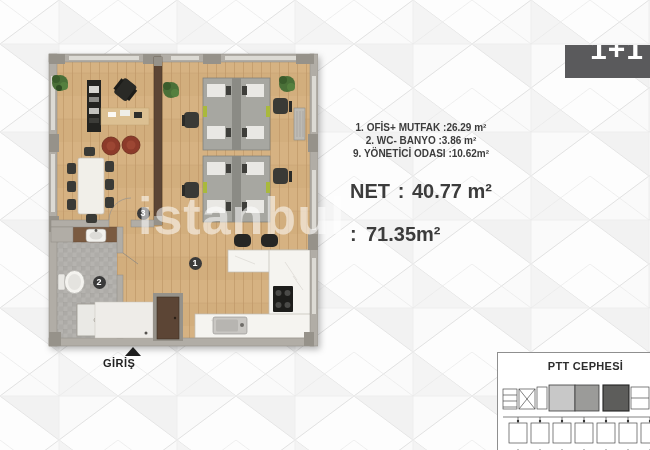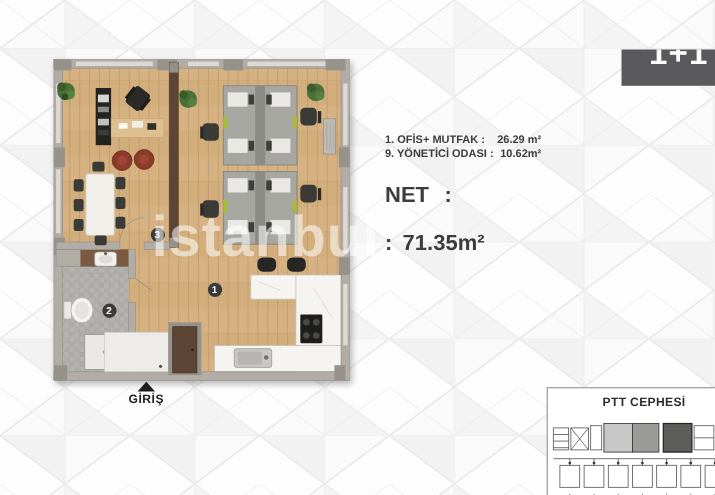--- a/index.html
+++ b/index.html
@@ -23,28 +23,28 @@
     position:absolute;z-index:4;width:13px;height:13px;border-radius:50%;
     background:var(--badge);color:#fff;font-size:9px;font-weight:bold;
     line-height:13px;text-align:center;
   }
   
   .watermark{
     position:absolute;left:138px;top:186px;z-index:5;font-size:52px;font-weight:700;
     color:rgba(255,255,255,0.55);letter-spacing:1px;pointer-events:none;
   }
   
-  .entrance{position:absolute;left:103px;top:347px;width:60px;z-index:3;text-align:center;}
+  .entrance{position:absolute;left:103px;top:347px;width:60px;z-index:3;text-align:left;}
   .entrance .tri{width:0;height:0;margin:0 auto 1px auto;
     border-left:8px solid transparent;border-right:8px solid transparent;
     border-bottom:9px solid #1e1e1e;}
   .entrance .lbl{font-size:11px;font-weight:800;letter-spacing:0.5px;color:#222;}
   
   .legend{position:absolute;left:350px;top:121px;width:142px;z-index:3;}
-  .legend-row{display:flex;justify-content:space-between;font-size:10px;font-weight:bold;
+  .legend-row{display:flex;justify-content:center;font-size:10px;font-weight:bold;
     line-height:13px;white-space:nowrap;}
   .totals{margin-top:13px;}
   .total-row{display:flex;align-items:baseline;font-size:20px;font-weight:800;
     line-height:23px;white-space:nowrap;margin-top:20px;}
   .total-row .tl{width:54px;}
   .total-row .tc{width:16px;}
   
   .logo-box{position:absolute;left:565px;top:0;width:85px;height:33px;overflow:hidden;
     background:var(--logoBg);z-index:6;margin-top:45px;}
   .logo-box span{position:absolute;right:6px;top:-13px;font-size:30px;font-weight:800;
@@ -300,27 +300,32 @@
     <div class="tri"></div>
     <div class="lbl">GİRİŞ</div>
   </div>
 
   <div class="legend">
     <div class="legend-row">
       <span>1. OFİS+ MUTFAK :</span>
       <span>26.29 m²</span>
     </div>
     <div class="legend-row">
+      <span>2. WC- BANYO :</span>
+      <span>3.86 m²</span>
+    </div>
+    <div class="legend-row">
       <span>9. YÖNETİCİ ODASI :</span>
       <span>10.62m²</span>
     </div>
     <div class="totals">
       <div class="total-row">
         <span class="tl">NET</span>
         <span class="tc">:</span>
+        <span>40.77 m²</span>
       </div>
       <div class="total-row">
         <span class="tc">:</span>
         <span>71.35m²</span>
       </div>
     </div>
   </div>
 
   <div class="logo-box">
     <span>1+1</span>

